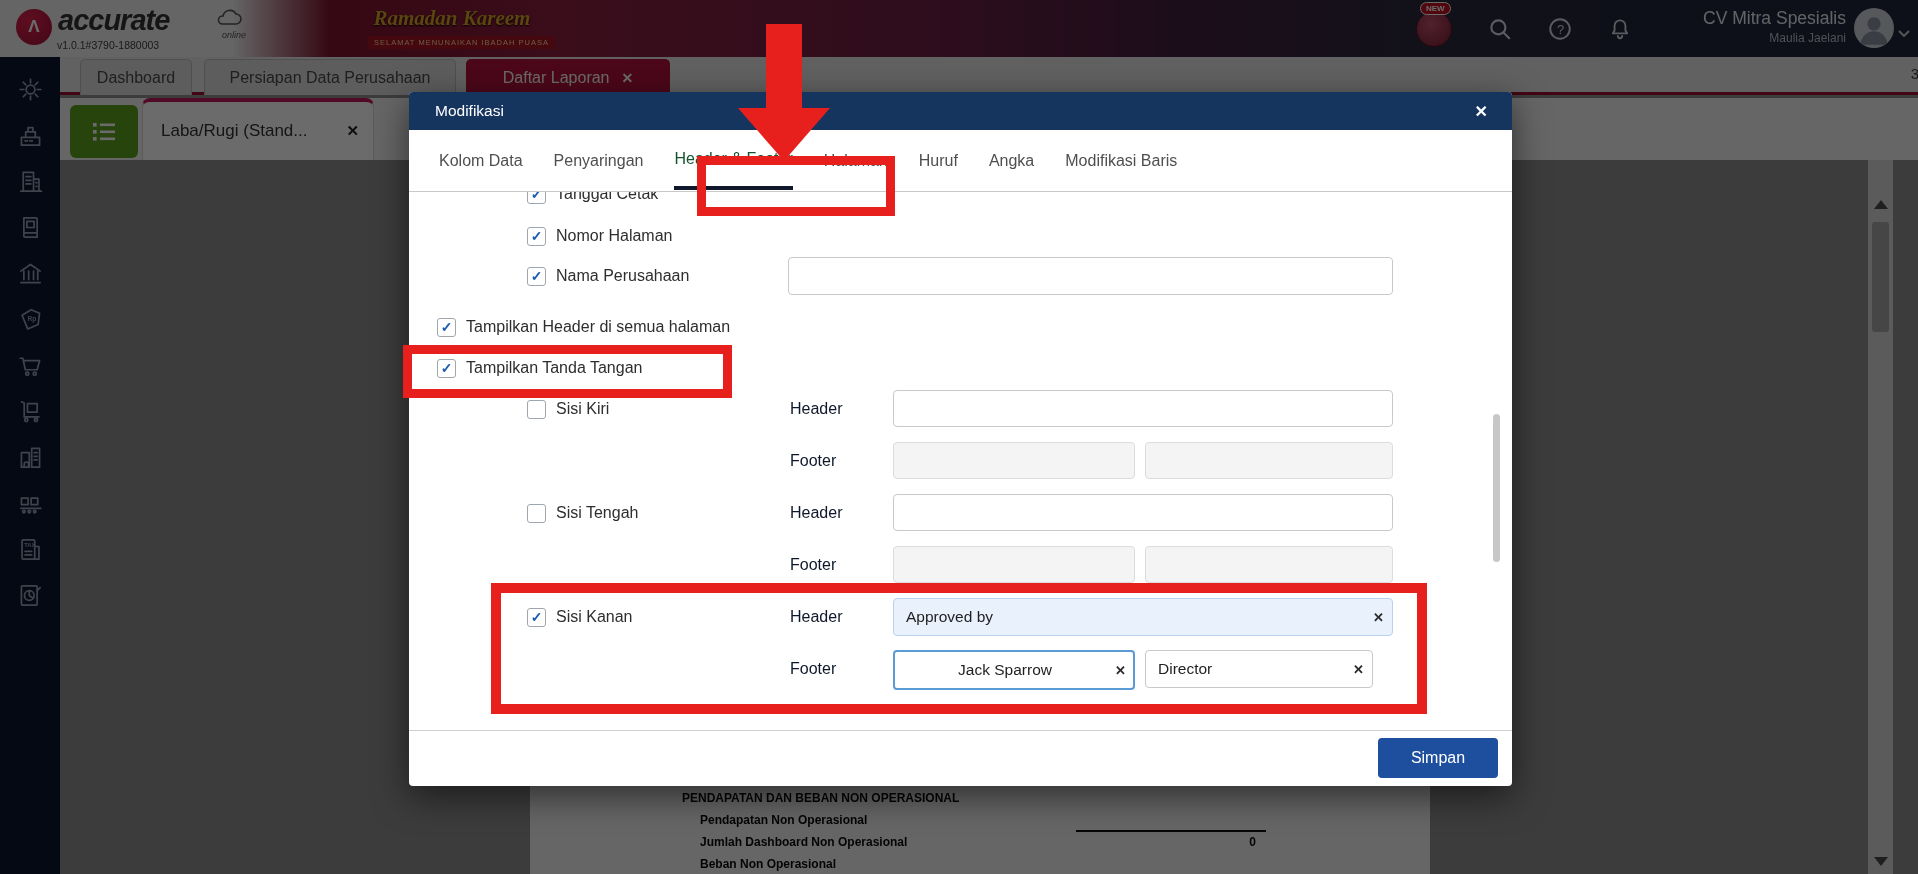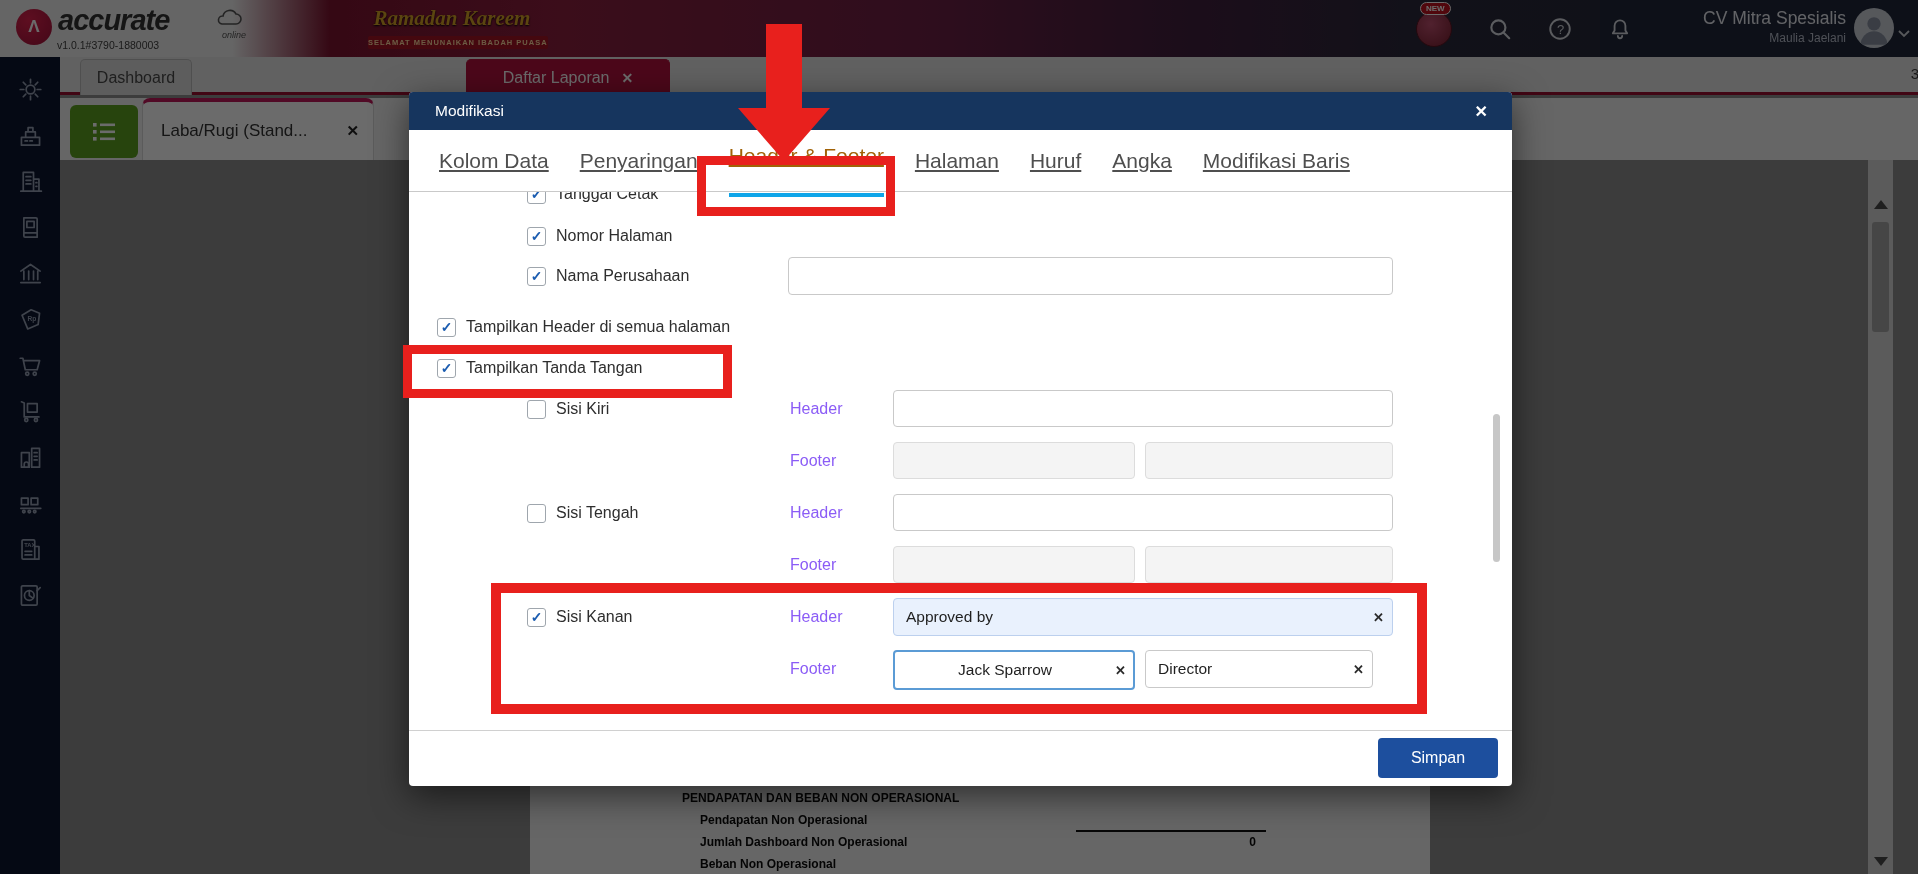--- a/index.html
+++ b/index.html
@@ -14,21 +14,21 @@
   .logo-circle { position:absolute; left:16px; top:9px; width:36px; height:36px; border-radius:50%;
     background:radial-gradient(circle at 35% 30%, #e0234e, #a1123a); color:#fff; font-weight:800; font-size:17px;
     display:flex; align-items:center; justify-content:center; }
   .brand { position:absolute; left:58px; top:4px; font-style:italic; font-weight:800; font-size:29px; color:#333; letter-spacing:-1px; }
   .brand-cloud { position:absolute; left:214px; top:8px; }
   .brand-sub { position:absolute; left:222px; top:30px; font-style:italic; font-size:9px; color:#555; }
   .version { position:absolute; left:57px; top:39px; font-size:10.5px; color:#3f3f3f; }
   .banner-title { position:absolute; left:352px; top:6px; width:200px; text-align:center;
     font-family:"Liberation Serif", serif; font-style:italic; font-weight:700; font-size:21px; color:#d8a426; text-shadow:0 1px 2px #000; }
   .banner-ribbon { position:absolute; left:368px; top:36px; background:#a51525; color:#ffd9a0; font-size:7.5px;
-    letter-spacing:1px; padding:2px 0; border-radius:2px; font-weight:700; }
+    letter-spacing:1px; padding:2px 6px; border-radius:2px; font-weight:400; }
   .mascot { position:absolute; left:1416px; top:11px; width:36px; height:36px; border-radius:50%;
     background:radial-gradient(circle at 40% 35%, #c05070, #7a2030); border:1px solid #5a1522; }
   .new-pill { position:absolute; left:1420px; top:2px; background:#c1121f; color:#fff; font-size:8px; font-weight:700;
     padding:1px 5px; border-radius:7px; border:1px solid #fff; }
   .hicon { position:absolute; top:16px; width:26px; height:26px; cursor:pointer; }
   .company-block { position:absolute; left:1650px; top:8px; width:196px; text-align:right; }
   .company-name { font-size:17.5px; color:#e9ebf2; }
   .user-name { font-size:12px; color:#b9bfce; margin-top:2px; }
   .avatar { position:absolute; left:1854px; top:8px; width:40px; height:40px; border-radius:50%; background:#cdd2da; overflow:hidden; }
   .chev { position:absolute; left:1898px; top:24px; }
@@ -71,30 +71,30 @@
 
   
   .modal { position:absolute; left:409px; top:92px; width:1103px; height:694px; background:#fff; z-index:100;
     border-radius:4px; box-shadow:0 10px 35px rgba(0,0,0,0.55); }
   .m-header { position:absolute; left:0; top:0; width:100%; height:38px; background:#16355e; border-radius:4px 4px 0 0;
     display:flex; align-items:center; padding:0 24px 0 26px; }
   .m-title { color:#fff; font-size:15.5px; }
   .m-close { margin-left:auto; color:#fff; font-size:16px; font-weight:700; cursor:pointer; }
   .m-tabs { position:absolute; left:0; top:38px; width:100%; height:62px; display:flex; align-items:center;
     padding-left:30px; gap:31px; border-bottom:1px solid #c9c9c9; }
-  .m-tab { font-size:21px; color:#4f4f4f; cursor:pointer; padding:19px 0 18px;text-decoration:underline; }
-  .m-tab.active { color:#a16207; border-bottom:4px solid #0ea5e9; padding-bottom:25px; }
+  .m-tab { font-size:16px; color:#4f4f4f; cursor:pointer; padding:19px 0 18px; }
+  .m-tab.active { color:#14532d; border-bottom:4px solid #0f172a; padding-bottom:18px; }
   .m-body { position:absolute; left:0; top:100px; width:100%; height:538px; overflow:hidden; }
   .cbrow { position:absolute; display:flex; align-items:center; gap:10px; height:22px; }
   .cb { width:19px; height:19px; border:1px solid #9fa6ad; border-radius:3px; background:#fff; display:flex;
     align-items:center; justify-content:center; cursor:pointer; flex:0 0 auto; }
   .cb i { font-style:normal; font-weight:700; font-size:14px; color:#1b5cb0; line-height:1; display:none; }
   .cb.on i { display:block; }
   .cbl { font-size:16px; color:#2e2e2e; white-space:nowrap; }
-  .flabel { position:absolute; font-size:16px; color:#8b5cf6; }
+  .flabel { position:absolute; font-size:16px; color:#0f172a; }
   .minput { position:absolute; border:1px solid #c9c9c9; border-radius:4px; background:#fff; font-size:15.5px;
     color:#1f1f1f; padding:0 12px; font-family:"Liberation Sans",sans-serif; outline:none; }
   .minput.gray { background:#f4f4f4; border-color:#dcdcdc; }
   .iwrap { position:absolute; height:38px; }
   .iwrap .minput { position:static; width:100%; height:100%; padding-right:30px; }
   .iwrap .minput.blue { background:#e9f1fd; border-color:#bcd0ee; }
   .iwrap .minput.focus { border:2px solid #5b9bd5;text-align:center; }
   .clear { position:absolute; right:9px; top:50%; transform:translateY(-50%); font-size:13px; font-weight:700;
     color:#2b2b2b; cursor:pointer; }
   .m-scrollthumb { position:absolute; left:1084px; top:222px; width:7px; height:148px; background:#c7c7c7; border-radius:4px; }
@@ -225,20 +225,23 @@
           <rect x="4.5" y="4" width="13" height="16" rx="1"></rect>
           <circle cx="11" cy="12" r="4"></circle>
           <path d="M11 8v4l3 2.2M17.5 8l2.5-2.5"></path>
         </svg></div>
   </div>
 
   <div class="tabbar">
     <div class="tab" style="left:20px;width:112px">
       <span>Dashboard</span>
     </div>
+    <div class="tab" style="left:144px;width:252px">
+      <span>Persiapan Data Perusahaan</span>
+    </div>
     <div class="tab active" style="left:406px;width:204px">
       <span>Daftar Laporan</span>
       <span class="tclose">✕</span>
     </div>
     <div class="tab-count">
       <span>3</span>
       <svg width="10" height="7" viewBox="0 0 12 8">
           <polyline points="1,1 6,6 11,1" fill="none" stroke="#3f3f3f" stroke-width="1.8"></polyline>
         </svg>
     </div>

